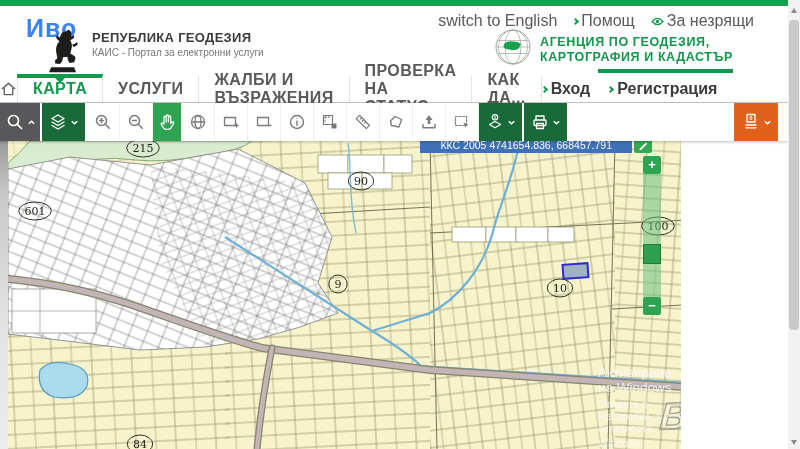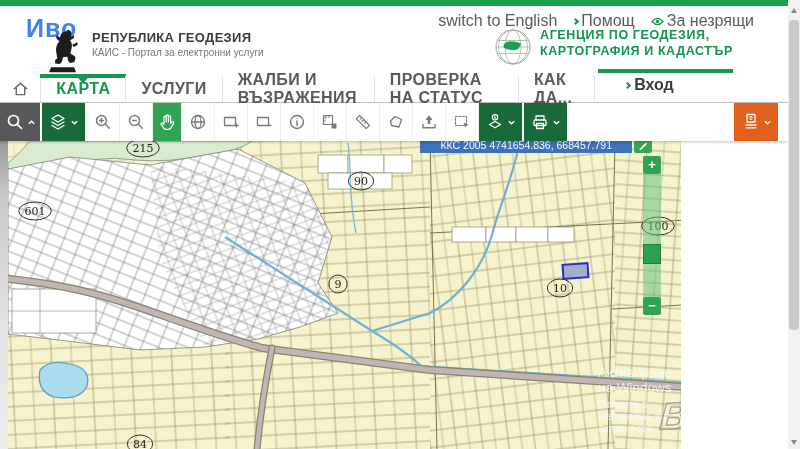--- a/index.html
+++ b/index.html
@@ -17,37 +17,37 @@
   .crest { position:absolute; left:46px; top:22px; z-index:1; }
   .h-text { position:absolute; left:92px; top:24px; z-index:1; }
   .republic { font-size:13px; font-weight:bold; color:#3c3c3c; letter-spacing:.3px; }
   .agency-sub { font-size:11px; color:#555; margin-top:2px; }
   .portal-sub { font-size:10px; color:#777; margin-top:2px; }
   .toplinks { position:absolute; right:34px; top:6px; display:flex; gap:16px; align-items:center;
     font-size:16px; color:#5a5a5a; z-index:2; }
   .toplinks a { display:flex; align-items:center; gap:3px; cursor:pointer; color:#5a5a5a; text-decoration:none; }
   .chev { display:inline-block; width:5px; height:5px; border-top:2px solid #15984c;
     border-right:2px solid #15984c; transform:rotate(45deg); }
-  .agency-logo { position:absolute; right:55px; top:22px; display:flex; gap:8px; align-items:flex-start; z-index:1; }
+  .agency-logo { position:absolute; right:55px; top:22px; display:flex; gap:8px; align-items:flex-end; z-index:1; }
   .al-text { font-size:12.5px; font-weight:bold; color:#13964b; letter-spacing:.6px; line-height:1.25; }
   .green-underline { position:absolute; right:55px; top:63px; width:135px; height:4px; background:#15984c; }
 
   
   nav { position:absolute; left:0; top:76px; width:788px; height:27px; background:#fff;
     display:flex; align-items:stretch; border-bottom:1px solid #c9c9c9; z-index:5; font-size:16px; }
   .home { width:54px; display:flex; align-items:center; justify-content:center; cursor:pointer; }
   #tabs { display:flex; align-items:stretch; }
   .tab { position:relative; display:flex; align-items:center; padding:0 15px; font-weight:bold;
     color:#5a5a5a; letter-spacing:.4px; border-left:1px solid #e2e2e2; cursor:pointer; }
   .tab:last-child { border-right:1px solid #e2e2e2; }
   .tab.active { color:#15984c; }
   .tab.active::before { content:""; position:absolute; left:-1px; right:-1px; top:-2px; height:4px; background:#15984c; }
   .tab.active::after { content:""; position:absolute; top:2px; left:50%; margin-left:-5px;
     border-left:5px solid transparent; border-right:5px solid transparent; border-top:5px solid #15984c; }
-  .nav-right { margin-left:auto; display:flex; gap:18px; align-items:center; padding-right:84px;flex-direction:column; }
+  .nav-right { margin-left:auto; display:flex; gap:18px; align-items:center; padding-right:84px; }
   .nav-right a { display:flex; align-items:center; gap:4px; font-weight:bold; color:#3c3c3c;
     cursor:pointer; text-decoration:none; }
 
   
   .toolbar { position:absolute; left:0; top:103px; width:788px; height:38px; background:#fff;
     display:flex; align-items:stretch; z-index:5; box-shadow:0 1px 3px rgba(0,0,0,.25); }
   .tbtn { display:inline-flex; align-items:center; justify-content:center; gap:2px; height:38px;
     background:#fff; border:none; border-right:1px solid #f0f0f0; min-width:33px; color:#7a7a7a;
     cursor:pointer; padding:0 3px; }
   .tbtn.dark { background:#58585a; color:#fff; min-width:42px; border-right:2px solid #fff; }
@@ -485,20 +485,21 @@
       <button class="zbtn">+</button>
       <div class="ztrack">
         <div class="zhandle"></div>
       </div>
       <button class="zbtn">−</button>
     </div>
 
     <div class="win-wm">
       <div class="w1">Активиране на Windows</div>
       <div class="w2">Отидете в Настройки, за да активирате</div>
+      <div class="w2">Windows.</div>
     </div>
     <div class="brand-wm">BAZAR</div>
   </div>
 
   <div class="vscroll">
     <div class="sb-btn up"></div>
     <div class="sb-thumb"></div>
     <div class="sb-btn down"></div>
   </div>
 

